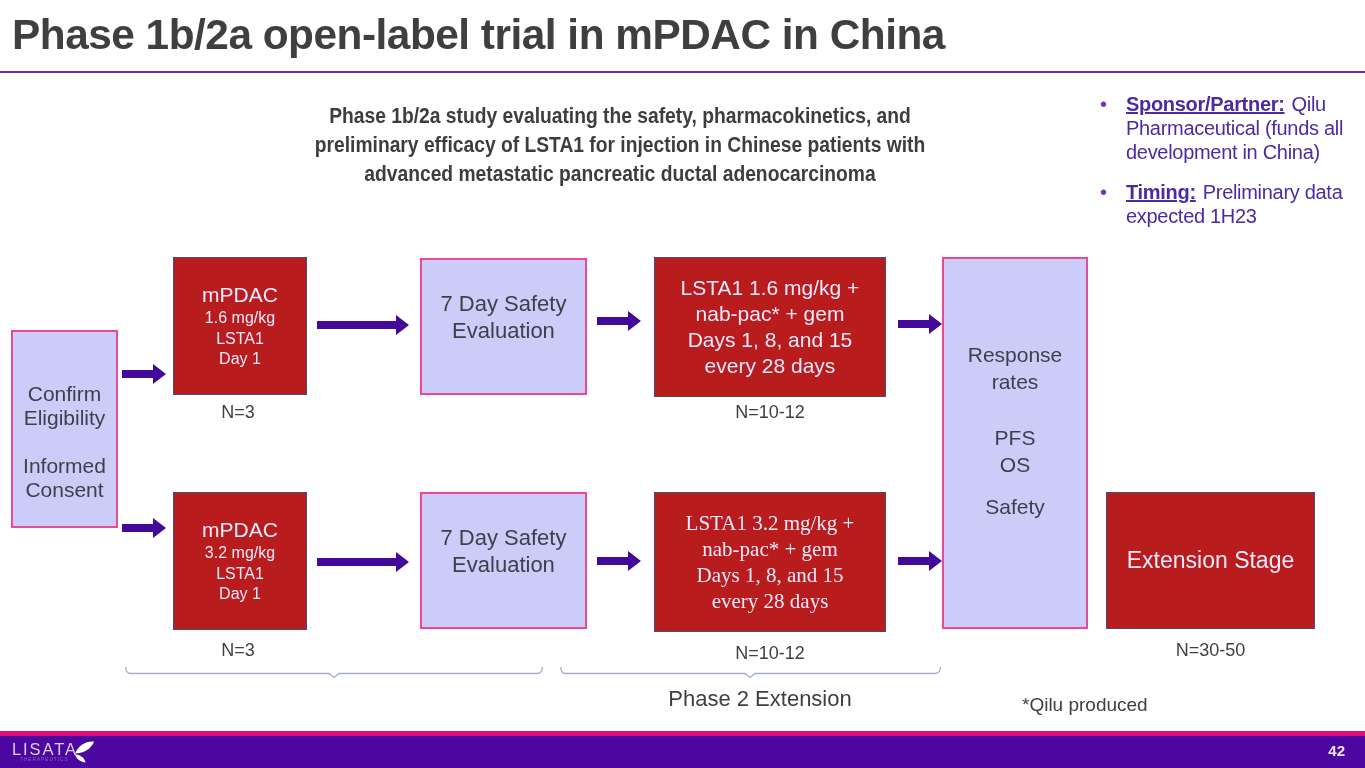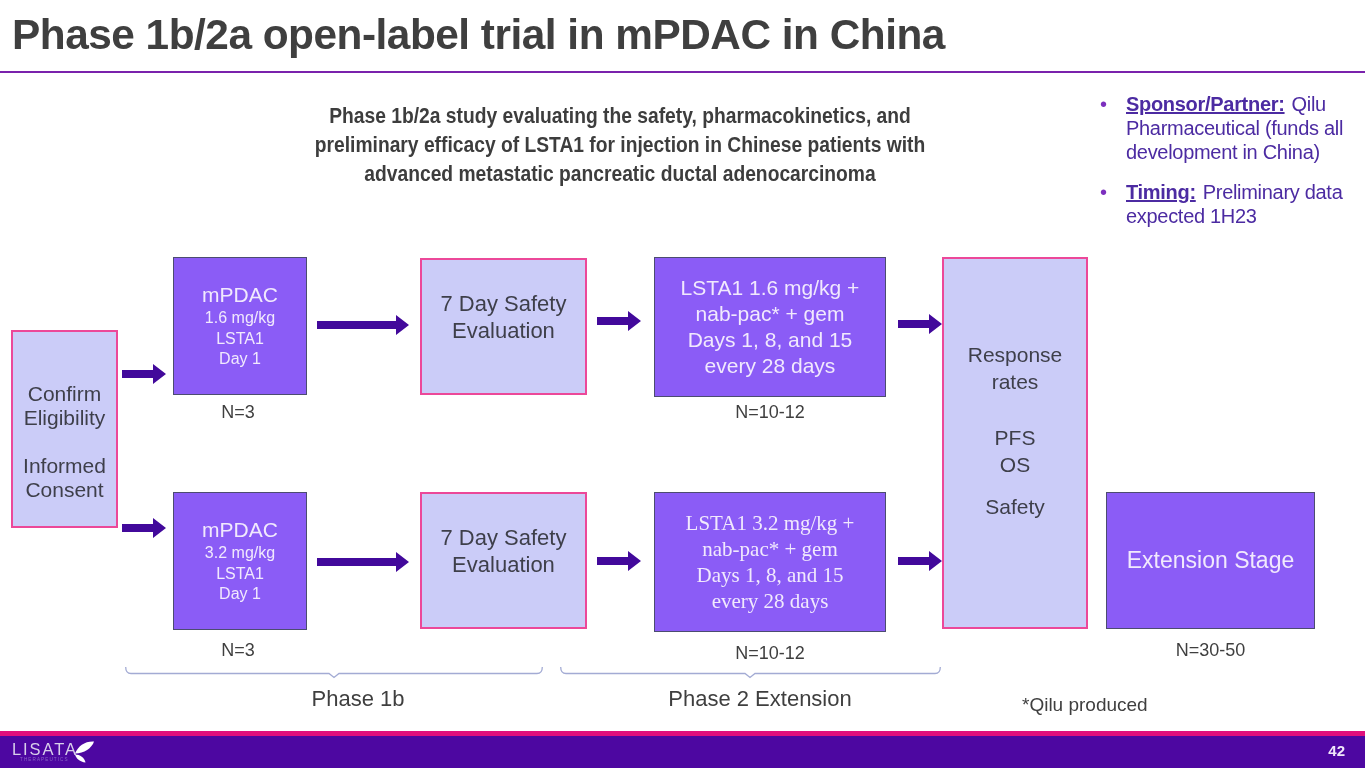--- a/index.html
+++ b/index.html
@@ -52,21 +52,21 @@
     font-size: 20px; line-height: 24px;
     color: #4c2ba2;
     letter-spacing: -0.3px;
   }
   .bullet-label { font-weight: bold; text-decoration: underline; }
   .bullet-text { padding-left: 7px; }
 
   
   .box { display: flex; align-items: center; justify-content: center; text-align: center; }
   .box-dark {
-    background: #8b5cf6;
+    background: #b91c1c;
     border: 1px solid #4c4c70;
     color: #f1e9fd;
   }
   .box-light {
     background: #cbccf8;
     border: 2px solid #ec4899;
     color: #3e3f4a;
   }
   .pre { white-space: pre-line; }
 
@@ -240,21 +240,20 @@
       <polygon points="0,8 31,8 31,2 44,12 31,22 31,16 0,16" fill="#42099b"></polygon>
     </svg>
 
   <svg class="arrow" style="left:125px; top:665px;" width="418" height="16" viewBox="0 0 418 16">
     <path d="M 0.7 2 Q 0.7 8.5, 6 8.5 L 204 8.5 L 209 12.5 L 214 8.5 L 412 8.5 Q 417.3 8.5, 417.3 2" fill="none" stroke="#a3abd4" stroke-width="1.3"></path>
   </svg>
   <svg class="arrow" style="left:560px; top:665px;" width="381" height="16" viewBox="0 0 381 16">
     <path d="M 0.7 2 Q 0.7 8.5, 6 8.5 L 185 8.5 L 190 12.5 L 195 8.5 L 375 8.5 Q 380.3 8.5, 380.3 2" fill="none" stroke="#a3abd4" stroke-width="1.3"></path>
   </svg>
 
-  <div class="abs phase-label phase-label-1">Phase 1b</div>
   <div class="abs phase-label phase-label-2">Phase 2 Extension</div>
 
   <div class="abs footnote">*Qilu produced</div>
 
   <div class="abs footer-pink"></div>
   <div class="abs footer-bar"></div>
   <svg class="abs footer-logo" width="120" height="28" viewBox="0 0 120 28">
     <text x="0" y="17" font-family="Liberation Sans, sans-serif" font-size="16.5" letter-spacing="1.9" fill="#d8cfea">LISATA</text>
     <g>
       <path d="M 63 15.5 C 66 8, 73 3, 82 3.5 C 80 10, 72 15.5, 63 15.5 Z" fill="#ffffff"></path>

